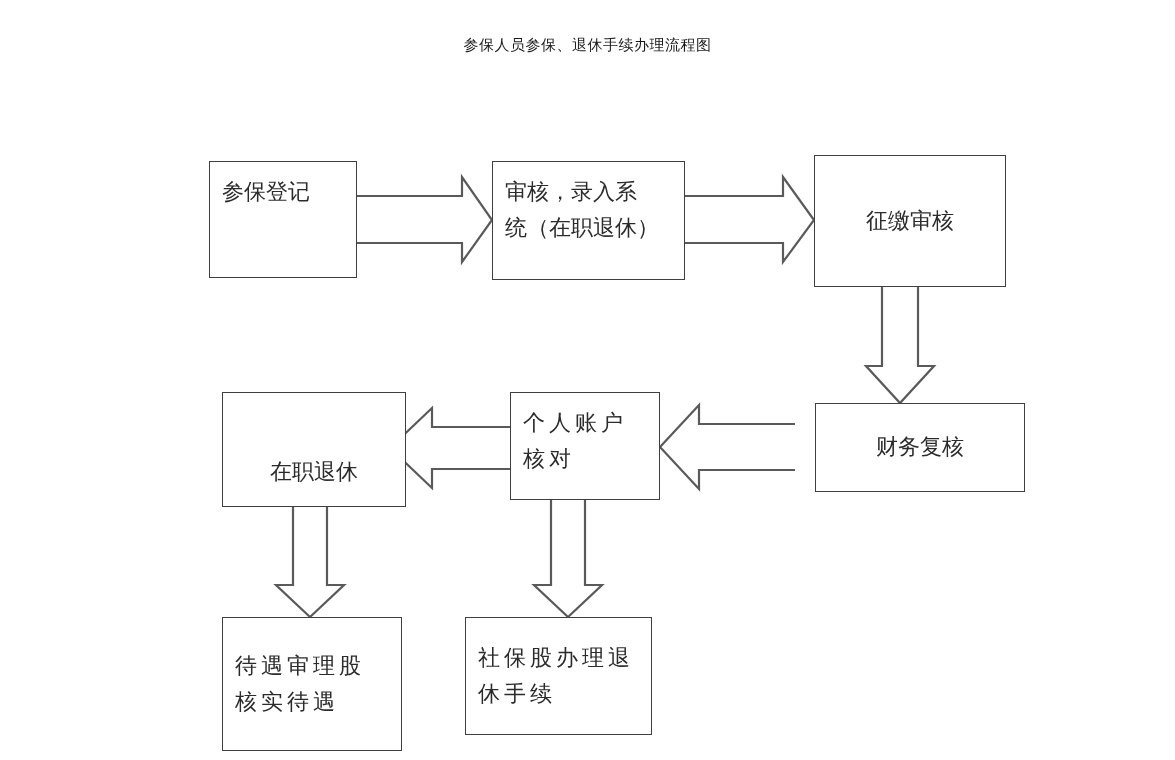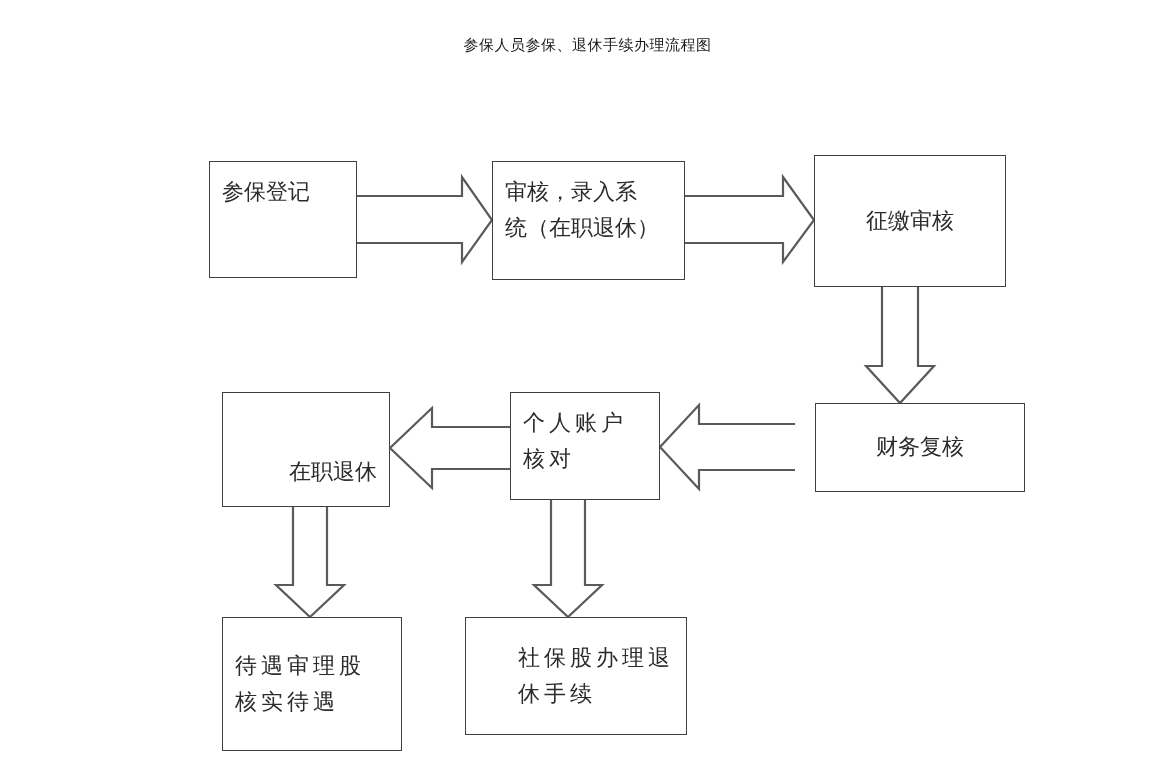--- a/index.html
+++ b/index.html
@@ -107,27 +107,27 @@
 
   <div class="node-box" style="left:795px; top:403px; width:210px; height:89px;margin-left:20px;">
     <span class="node-label">财务复核</span>
   </div>
 
   <div class="node-box align-top pad-left" style="left:510px; top:392px; width:150px; height:108px;">
     <span class="node-label spaced">个人账户
 核对</span>
   </div>
 
-  <div class="node-box align-bottom" style="left:222px; top:392px; width:168px; height:115px;justify-content:flex-end;">
+  <div class="node-box align-bottom" style="left:222px; top:392px; width:184px; height:115px;">
     <span class="node-label">在职退休</span>
   </div>
 
   <div class="node-box pad-left" style="left:222px; top:617px; width:180px; height:134px;">
     <span class="node-label spaced">待遇审理股
 核实待遇</span>
   </div>
 
-  <div class="node-box pad-left" style="left:465px; top:617px; width:222px; height:118px;justify-content:flex-end;">
+  <div class="node-box pad-left" style="left:465px; top:617px; width:187px; height:118px;">
     <span class="node-label spaced">社保股办理退
 休手续</span>
   </div>
 
 </div>
 
 </body></html>

